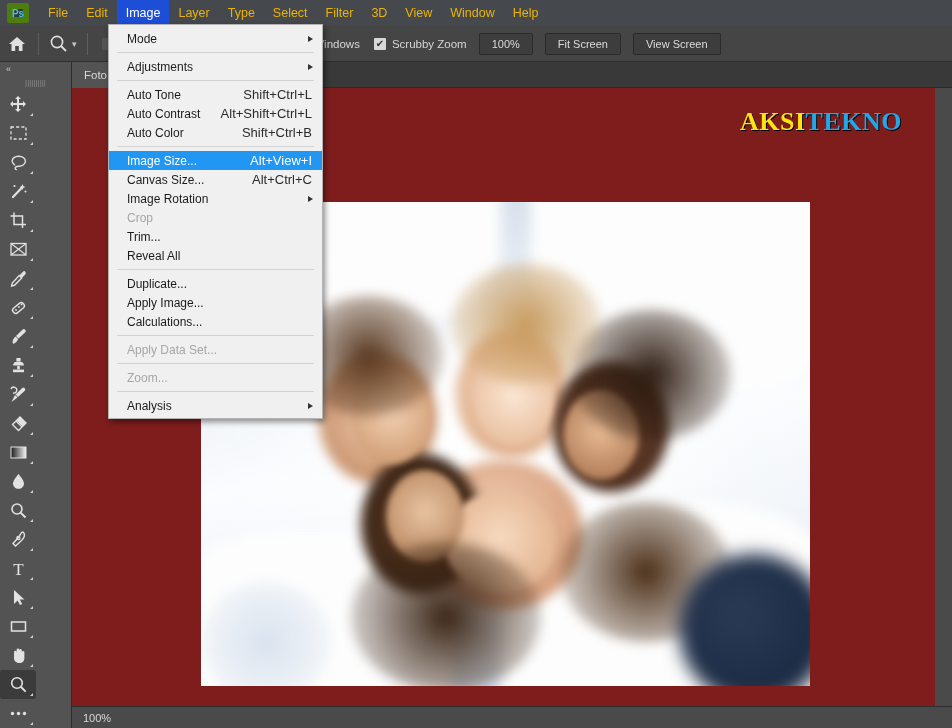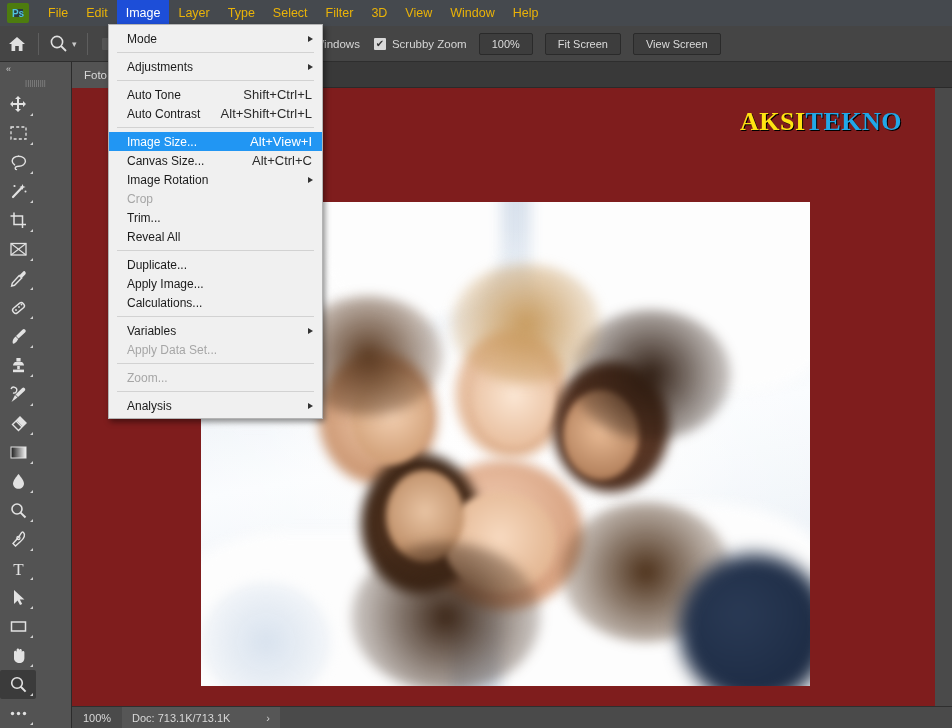--- a/index.html
+++ b/index.html
@@ -426,44 +426,44 @@
 
       <div class="blob" style="left:478px;top:352px;width:150px;height:150px;background:radial-gradient(circle at 40% 40%,#2a3a55,#16243c);filter:blur(9px);"></div>
       <div class="blob" style="left:0px;top:380px;width:130px;height:120px;background:radial-gradient(circle at 50% 50%,#d8e2ee,rgba(216,226,238,0));"></div>
     </div>
   </div>
 
   <div class="right-strip"></div>
 
   <div class="statusbar">
     <div class="sb-zoom">100%</div>
-    <div class="sb-doc">
-      <span>Doc: 713.1K/713.1K</span>
-      <span class="sb-arrow">›</span>
-    </div>
   </div>
 
   <div class="dropdown" id="image-menu">
       <div class="drow">
         <span class="lbl">Mode</span>
         <span class="arrow"></span>
       </div>
       <div class="dsep"></div>
       <div class="drow">
         <span class="lbl">Adjustments</span>
         <span class="arrow"></span>
       </div>
       <div class="dsep"></div>
       <div class="drow">
         <span class="lbl">Auto Tone</span>
         <span class="sc">Shift+Ctrl+L</span>
       </div>
       <div class="drow">
         <span class="lbl">Auto Contrast</span>
         <span class="sc">Alt+Shift+Ctrl+L</span>
+      </div>
+      <div class="drow">
+        <span class="lbl">Auto Color</span>
+        <span class="sc">Shift+Ctrl+B</span>
       </div>
       <div class="dsep"></div>
       <div class="drow hl">
         <span class="lbl">Image Size...</span>
         <span class="sc">Alt+View+I</span>
       </div>
       <div class="drow">
         <span class="lbl">Canvas Size...</span>
         <span class="sc">Alt+Ctrl+C</span>
       </div>
@@ -484,24 +484,20 @@
       <div class="drow">
         <span class="lbl">Duplicate...</span>
       </div>
       <div class="drow">
         <span class="lbl">Apply Image...</span>
       </div>
       <div class="drow">
         <span class="lbl">Calculations...</span>
       </div>
       <div class="dsep"></div>
-      <div class="drow">
-        <span class="lbl">Variables</span>
-        <span class="arrow"></span>
-      </div>
       <div class="drow dis">
         <span class="lbl">Apply Data Set...</span>
       </div>
       <div class="dsep"></div>
       <div class="drow dis">
         <span class="lbl">Zoom...</span>
       </div>
       <div class="dsep"></div>
       <div class="drow">
         <span class="lbl">Analysis</span>

